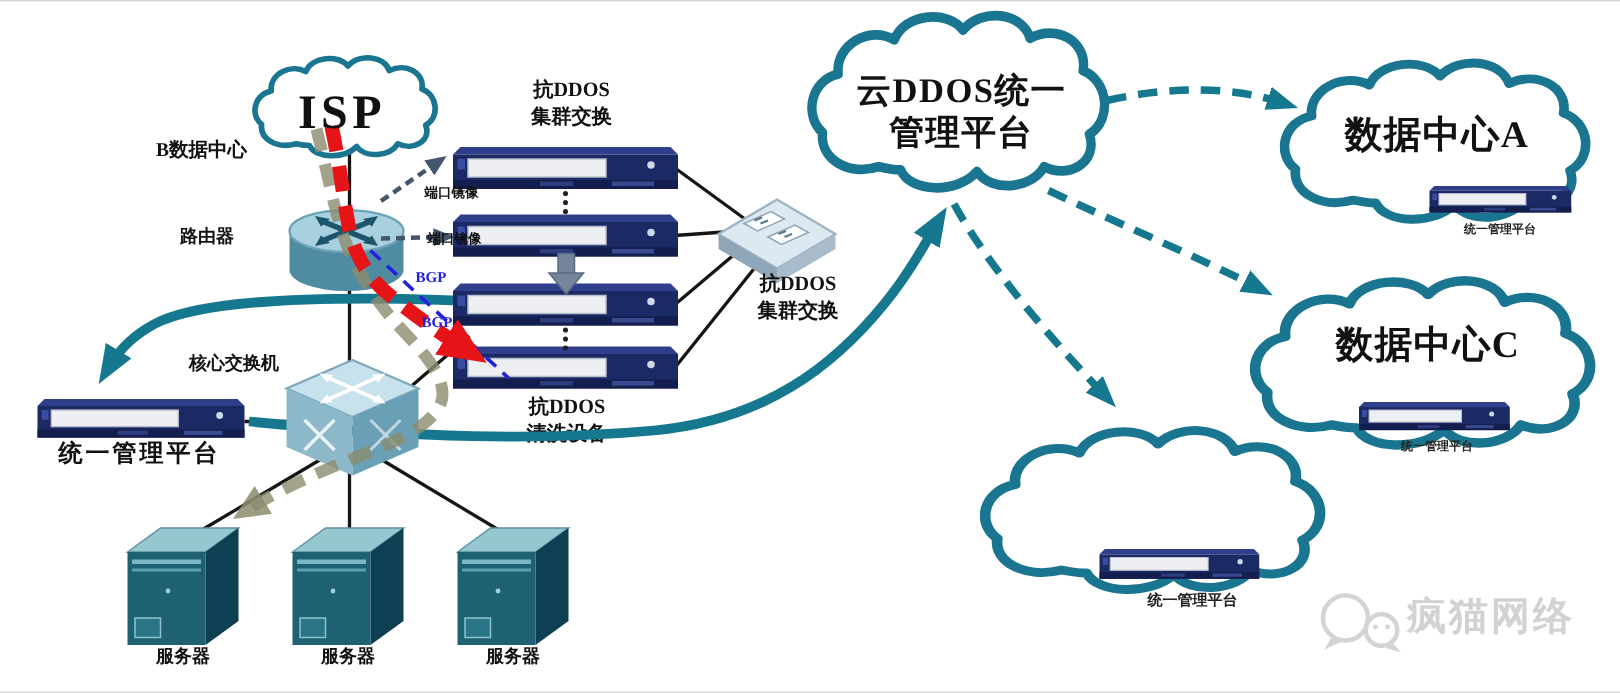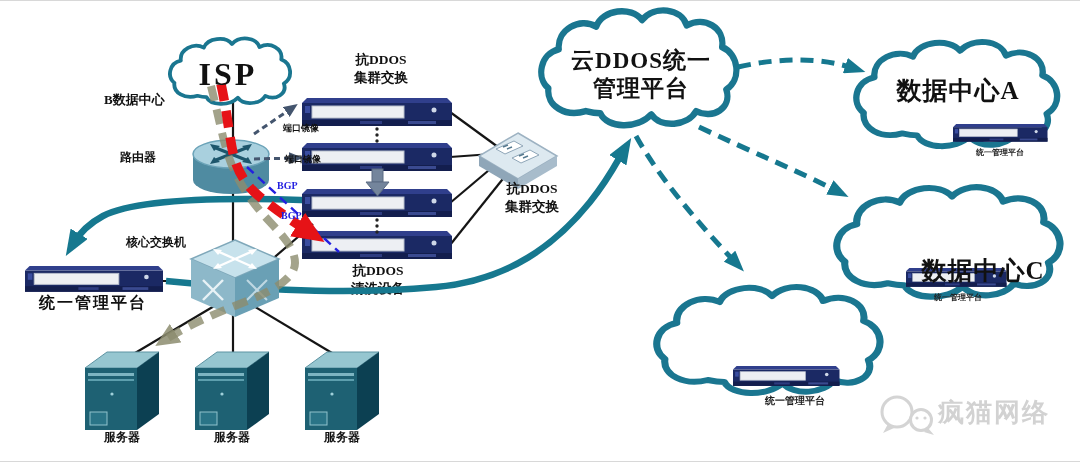--- a/index.html
+++ b/index.html
@@ -15,21 +15,21 @@
   .centered{transform:translateX(-50%);text-align:center;}
   .big-cloud-text{font-size:23px;letter-spacing:1px;}
   .dc-text{font-size:25px;letter-spacing:1px;}
   .mid-label{font-size:13.5px;}
   .small-label{font-size:12px;text-align:right;}
   .tiny{font-size:9px;padding-left:19px;}
   .bgp{font-size:10px;color:#2320e0;font-weight:bold;}
   .plat-small{font-size:8px;color:#222;}
   .plat-small-d{font-size:10px;color:#222;}
   .isp-text{font-size:32px;letter-spacing:3px;}
-  .watermark-text{font-family:Liberation Serif, serif;
+  .watermark-text{font-family:Liberation Mono, monospace;
       font-size:26px;color:#d2d2d2;font-weight:bold;letter-spacing:2px;}
 </style>
 </head>
 <body>
 
 <div id="canvas">
   <div class="edge-rule" style="top:0;"></div>
   <div class="edge-rule" style="top:461px;"></div>
 
   <div class="lbl-under mid-label centered" style="left:378px;top:262px;">抗DDOS</div>
@@ -237,20 +237,20 @@
   <div class="lbl bgp" style="left:277px;top:180px;">BGP</div>
   <div class="lbl bgp" style="left:281px;top:210px;">BGP</div>
 
   <div class="lbl mid-label centered" style="left:532px;top:181px;">抗DDOS</div>
   <div class="lbl mid-label centered" style="left:532px;top:199px;">集群交换</div>
 
   <div class="lbl big-cloud-text centered" style="left:641px;top:76px;">管理平台</div>
   <div class="lbl big-cloud-text centered" style="left:641px;top:48px;">云DDOS统一</div>
 
   <div class="lbl dc-text centered" style="left:958px;top:77px;">数据中心A</div>
-  <div class="lbl dc-text centered" style="left:983px;top:217px;margin-top:40px;">数据中心C</div>
+  <div class="lbl dc-text centered" style="left:952px;top:217px;">数据中心C</div>
 
   <div class="lbl plat-small centered" style="left:1000px;top:148px;">统一管理平台</div>
   <div class="lbl plat-small centered" style="left:958px;top:293px;">统一管理平台</div>
   <div class="lbl plat-small-d centered" style="left:795px;top:395px;">统一管理平台</div>
 
   <div class="lbl watermark-text" style="left:938px;top:398px;">疯猫网络</div>
 </div>
 
 </body></html>

